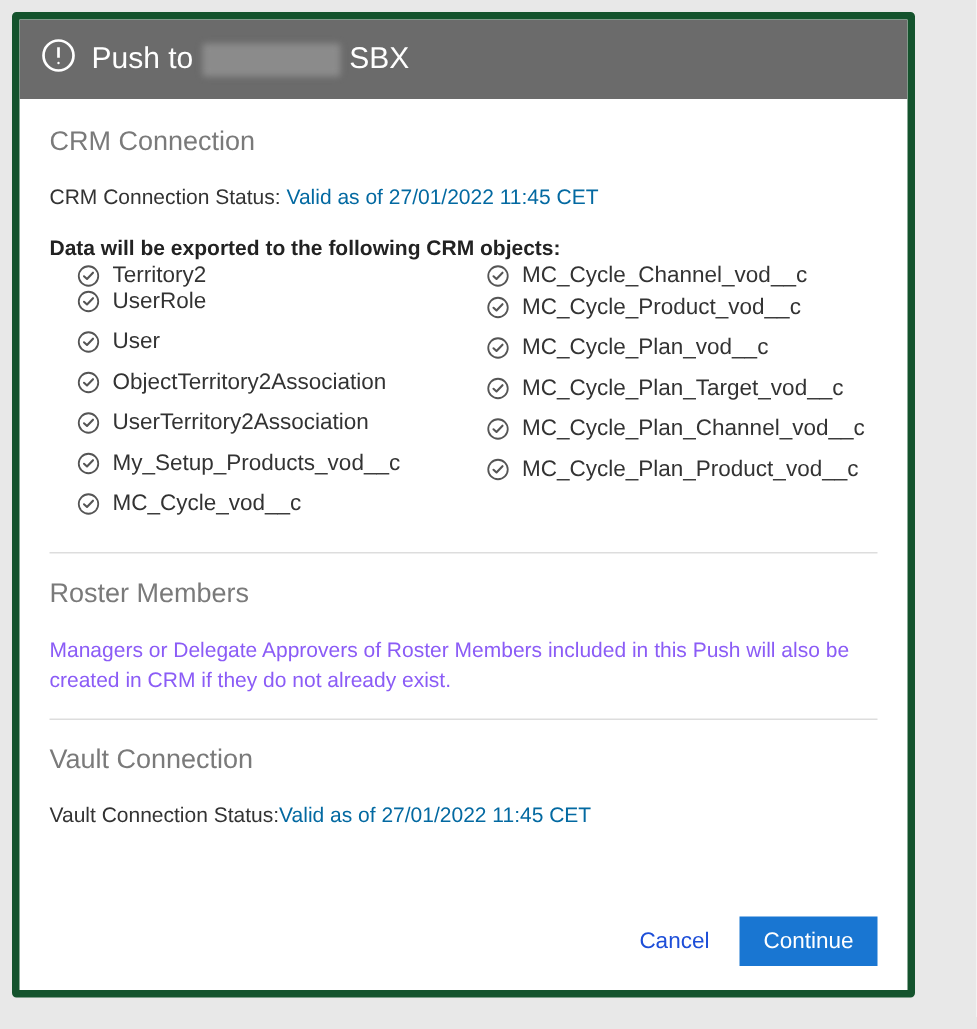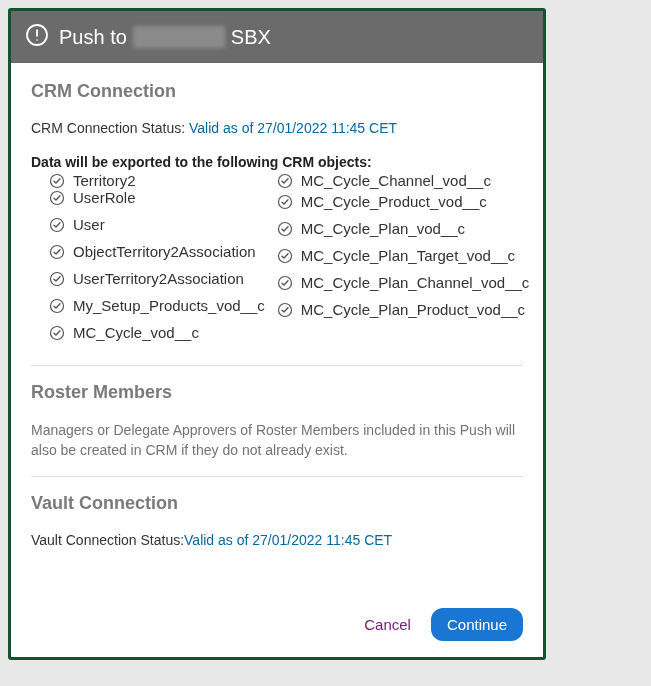--- a/index.html
+++ b/index.html
@@ -6,23 +6,23 @@
       box-sizing: border-box;
       margin: 0;
       padding: 0;
     }
     body {
       font-family: -apple-system, BlinkMacSystemFont, "Segoe UI", Arial, sans-serif;
       background: #e8e8e8;
       padding: 8px;
     }
     .dialog {
-      width: 538px;
+      width: 602px;
       background: #fff;
-      border: 3px solid #14532d;
+      border: 5px solid #14532d;
       border-radius: 3px;
       overflow: hidden;
     }
     .titlebar {
       background: #6b6b6b;
       color: #fff;
       display: flex;
       align-items: center;
       padding: 12px 14px;
       gap: 10px;
@@ -44,21 +44,21 @@
       background: #8b8b8b;
       filter: blur(2px);
       border-radius: 2px;
     }
     .body {
       padding: 18px 20px 14px 20px;
     }
     .section-title {
       color: #7a7a7a;
       font-size: 18px;
-      font-weight: 700;
+      font-weight: 400;
       margin-bottom: 18px;
     }
     .status-line {
       font-size: 14px;
       color: #333;
       margin-bottom: 18px;
     }
     .status-value {
       color: #0369a1;
     }
@@ -86,45 +86,45 @@
     .obj-item svg {
       flex-shrink: 0;
     }
     .divider {
       border: none;
       border-top: 1px solid #ddd;
       margin: 0 0 16px 0;
     }
     .paragraph {
       font-size: 14px;
-      color: #737373;
+      color: #8b5cf6;
       line-height: 1.4;
       margin-bottom: 16px;
     }
     .footer {
       display: flex;
       justify-content: flex-end;
       align-items: center;
       gap: 16px;
       padding: 0 20px 16px 20px;
       margin-top: 28px;
     }
     .btn-cancel {
       background: none;
       border: none;
-      color: #701a75;
+      color: #1d4ed8;
       font-size: 15px;
       cursor: pointer;
       padding: 6px 4px;
     }
     .btn-continue {
       background: #1976d2;
       color: #fff;
       border: none;
-      border-radius: 12px;
+      border-radius: 0;
       font-size: 15px;
       padding: 8px 16px;
       cursor: pointer;
     }
   </style>
 </head>
 <body>
 
 <div class="dialog">
   <div class="titlebar">

